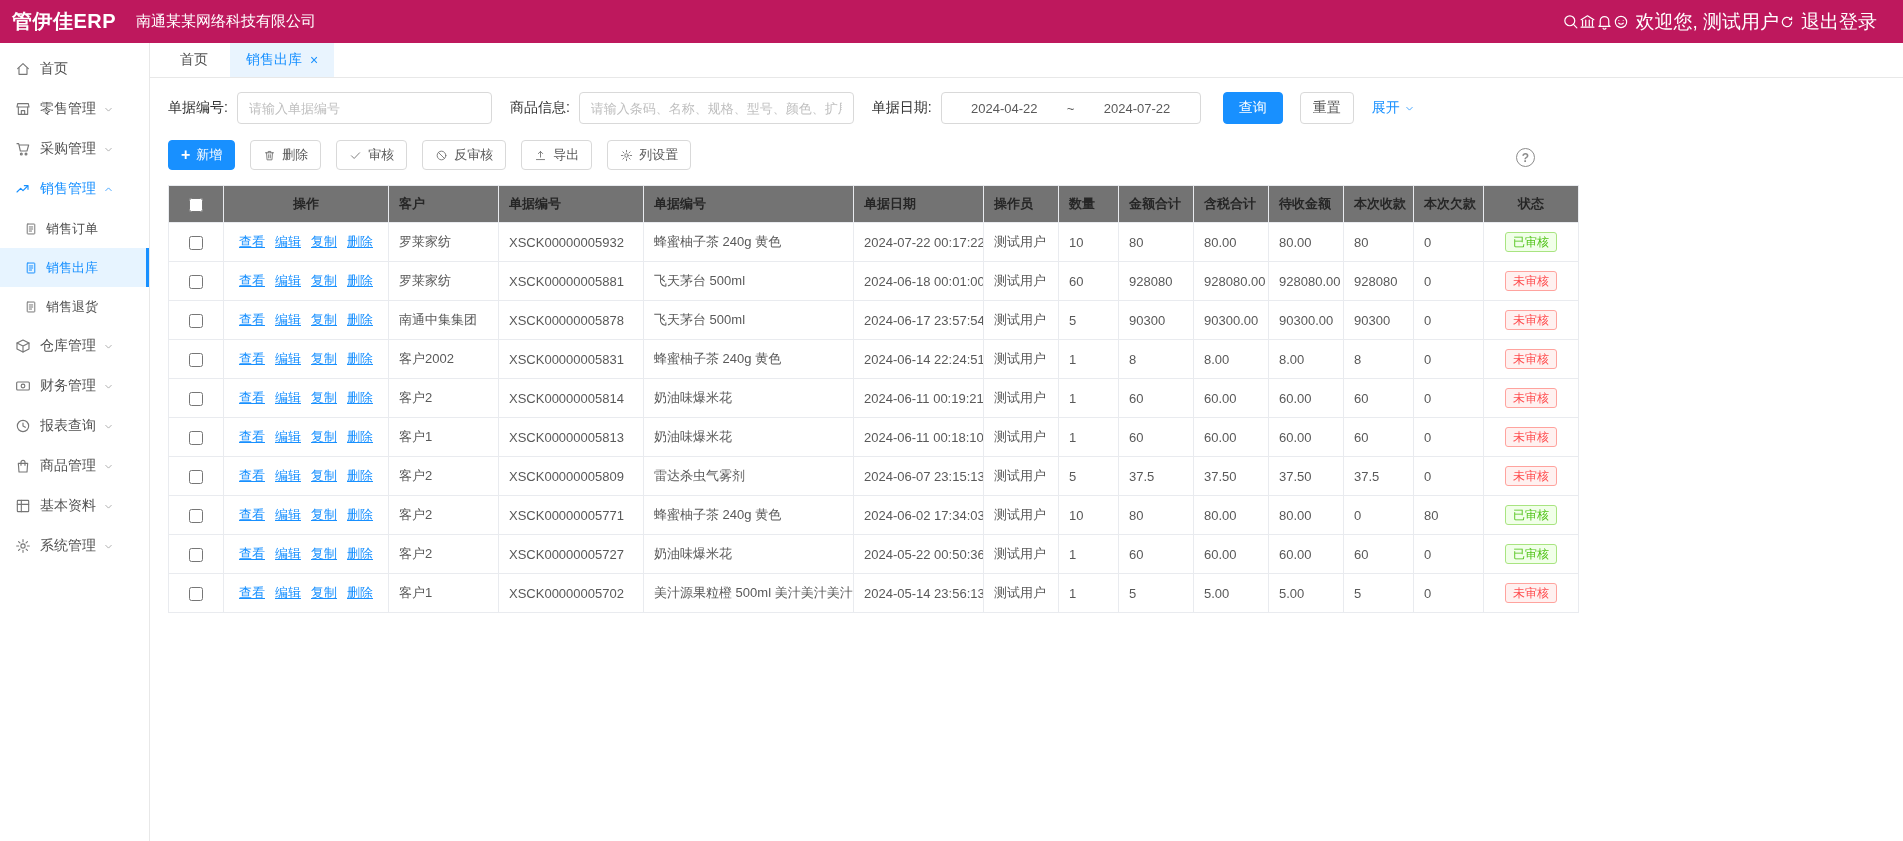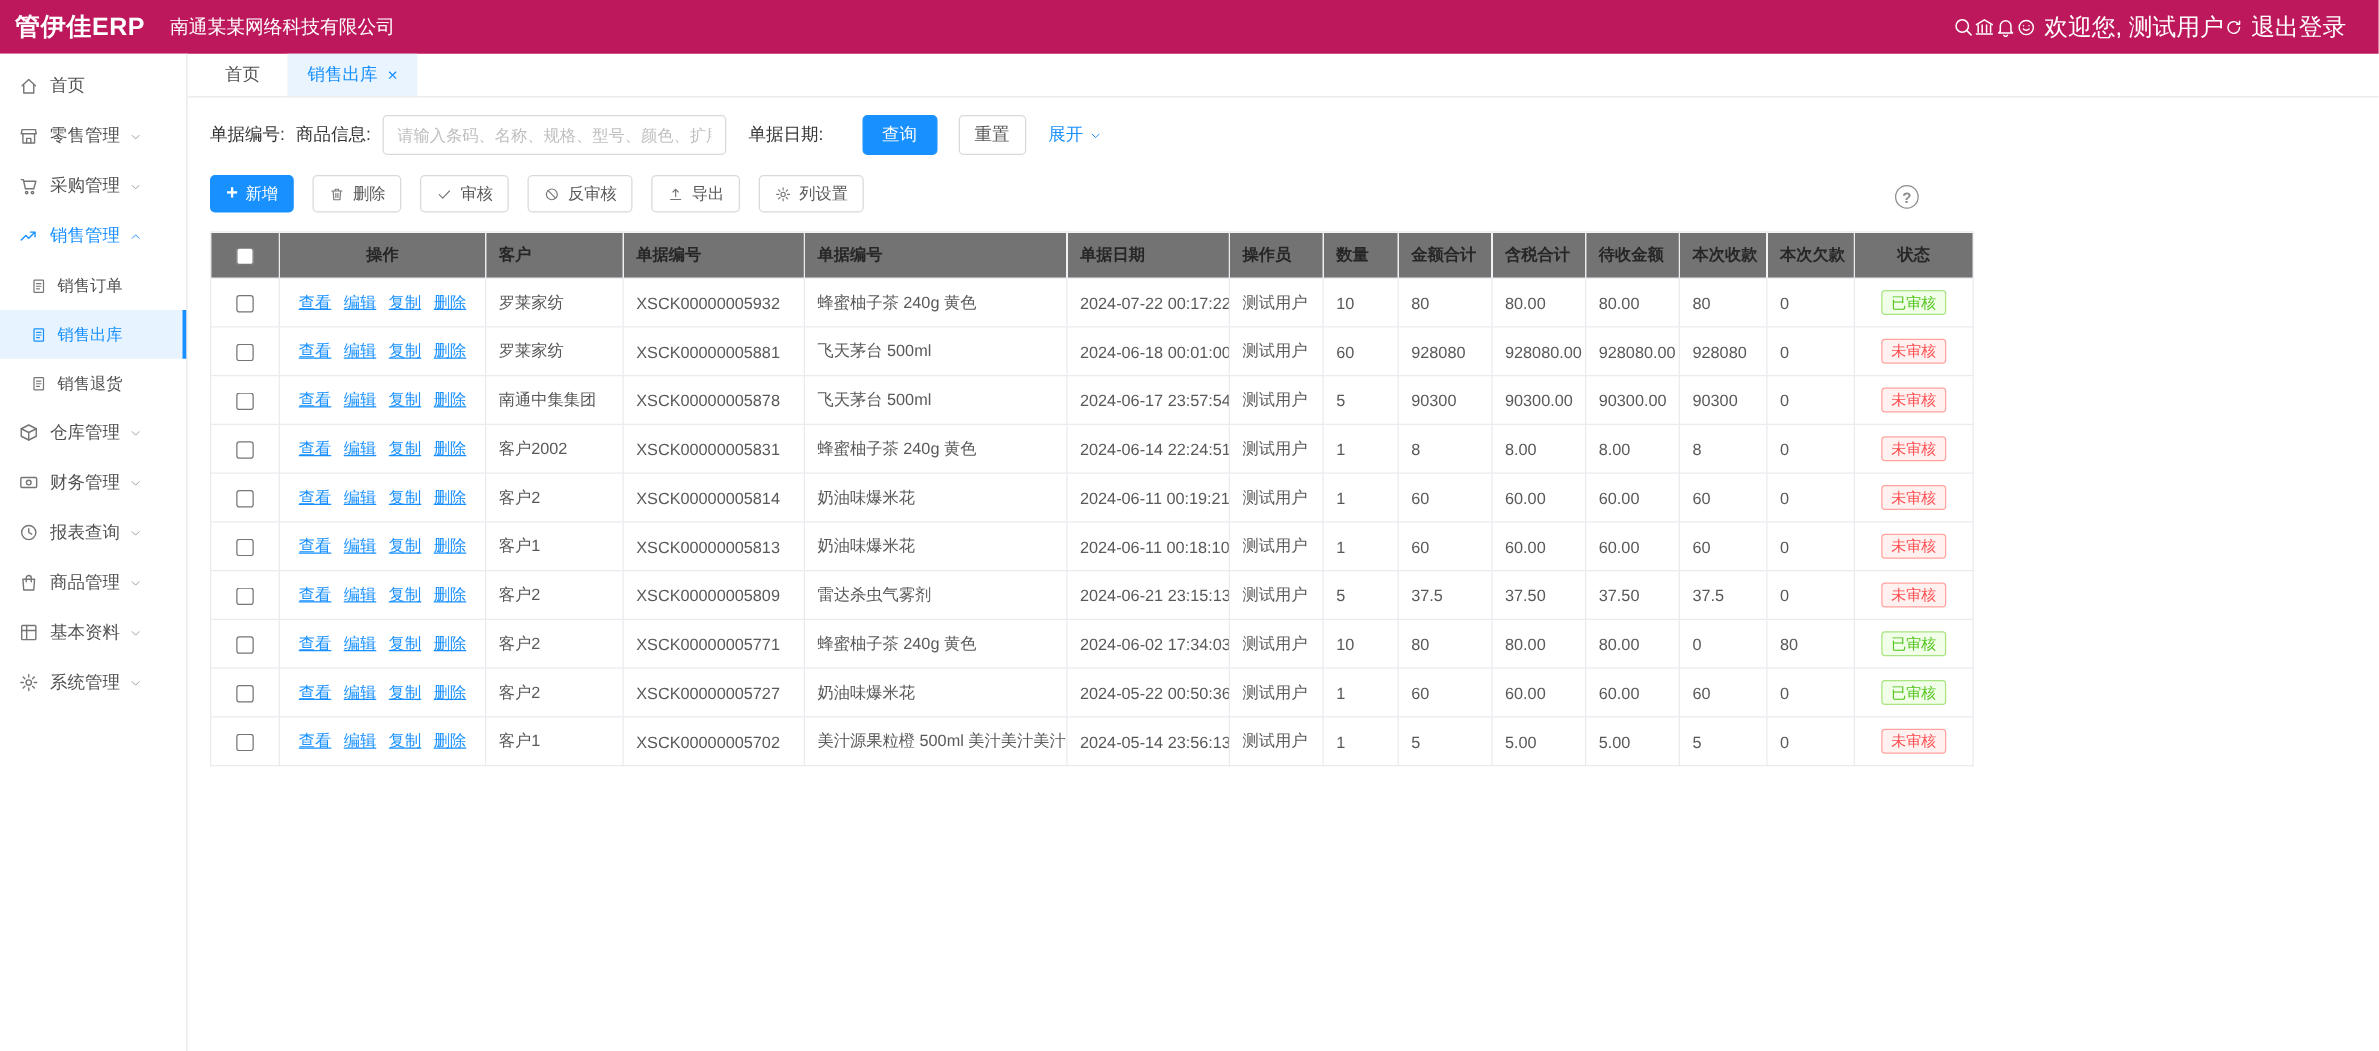--- a/index.html
+++ b/index.html
@@ -310,23 +310,29 @@
         <div class="tab active">
           <span>销售出库</span>
           <span class="close">×</span>
         </div>
       </div>
 
       <div class="content">
 
         <div class="filters">
           <span class="f-label">单据编号:</span>
+          <input class="f-input" type="text" placeholder="请输入单据编号" style="">
           <span class="f-label">商品信息:</span>
           <input class="f-input wide" type="text" placeholder="请输入条码、名称、规格、型号、颜色、扩展..." style="">
           <span class="f-label">单据日期:</span>
+          <div class="daterange">
+            <span>2024-04-22</span>
+            <span>~</span>
+            <span>2024-07-22</span>
+          </div>
           <button class="btn btn-primary">查询</button>
           <button class="btn btn-plain">重置</button>
           <span class="expand">
             <span>展开</span>
             <span class="icon chev">
                 <svg viewBox="0 0 24 24">
                   <path d="M6 9.5l6 6 6-6"></path>
                 </svg>
               </span>
           </span>
@@ -537,21 +543,21 @@
               </tr>
 
               <tr>
                 <td class="c-center"><input type="checkbox" style=""></td>
                 <td class="c-center">
                   <a class="lnk">查看</a><a class="lnk">编辑</a><a class="lnk">复制</a><a class="lnk">删除</a>
                 </td>
                 <td>客户2</td>
                 <td>XSCK00000005809</td>
                 <td>雷达杀虫气雾剂</td>
-                <td>2024-06-21 23:15:13</td>
+                <td>2024-06-07 23:15:13</td>
                 <td>测试用户</td>
                 <td>5</td>
                 <td>37.5</td>
                 <td>37.50</td>
                 <td>37.50</td>
                 <td>37.5</td>
                 <td>0</td>
                 <td class="c-center"><span class="badge pending">未审核</span></td>
               </tr>
 

